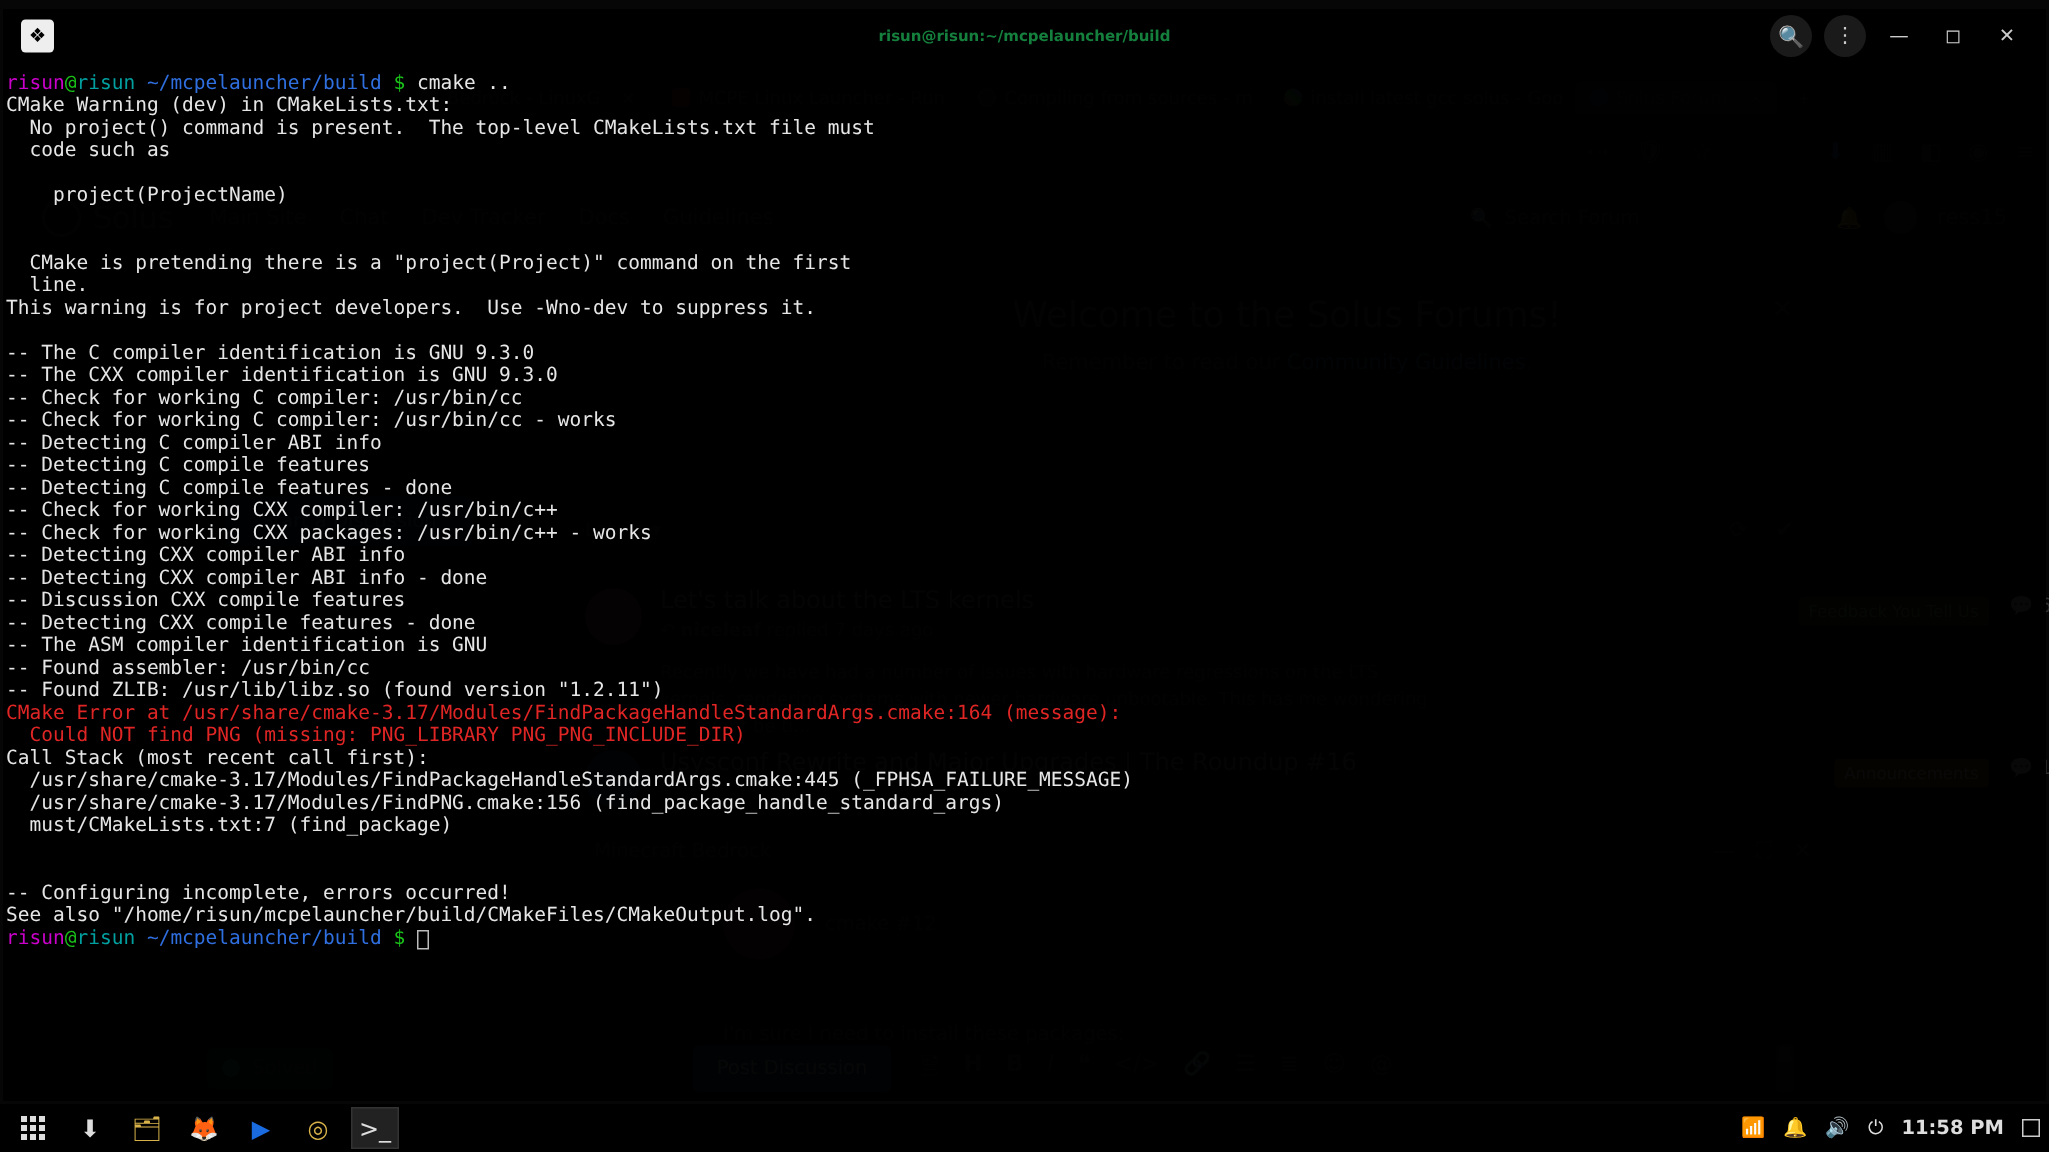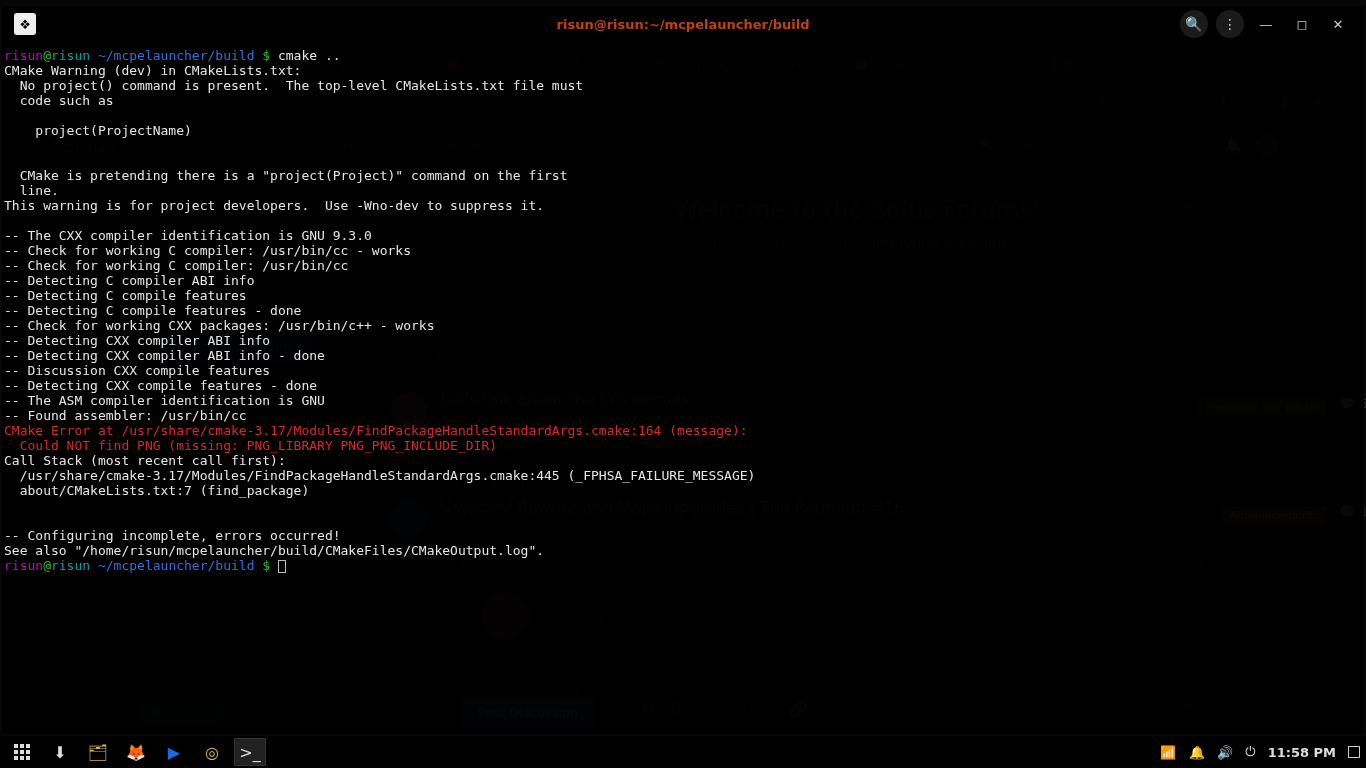--- a/index.html
+++ b/index.html
@@ -56,21 +56,21 @@
   .bg-compose .solved .dot{width:12px;height:12px;border-radius:50%;background:#2a6;}
   .bg-compose .post{background:#1e4a68;color:#ccc;padding:8px 16px;border-radius:4px;}
   .bg-compose .tools{display:flex;gap:16px;font-size:15px;margin-left:10px;}
   .bg-compose .scroll{margin-left:auto;width:12px;height:32px;background:#222;border-radius:2px;position:relative;}
   .bg-compose .scroll::before{content:"";position:absolute;top:2px;left:2px;right:2px;height:10px;background:#555;border-radius:2px;}
 
   
   .terminal-window { position:absolute; top:6px; left:2px; right:2px; bottom:34px; background:rgba(0,0,0,0.94); }
   .term-titlebar { height:36px; display:flex; align-items:center; padding:0 12px; color:#ddd; background:#000;}
   .term-titlebar .badge{width:22px;height:22px;background:#eee;border-radius:3px;display:flex;align-items:center;justify-content:center;color:#000;font-size:13px;}
-  .term-titlebar .title{position:absolute;left:50%;transform:translateX(-50%);font-size:13px;font-weight:600;color:#c2410c;}
+  .term-titlebar .title{position:absolute;left:50%;transform:translateX(-50%);font-size:10px;font-weight:600;color:#15803d;}
   .term-titlebar .winbtns{margin-left:auto;display:flex;gap:8px;align-items:center;}
   .term-titlebar .iconbtn{width:28px;height:28px;border-radius:50%;background:#1a1a1a;display:flex;align-items:center;justify-content:center;font-size:14px;color:#ccc;}
   .term-titlebar .flatbtn{width:28px;height:28px;display:flex;align-items:center;justify-content:center;font-size:13px;color:#ccc;}
 
   .term-body { position:absolute; top:42px; left:2px; right:2px; bottom:0; font-family:"DejaVu Sans Mono","Liberation Mono",monospace; font-size:13px; line-height:15px; white-space:pre; color:#e6e6e6; }
   .c-green{color:#19c119;} .c-user{color:#cc00cc;} .c-host{color:#00a0a0;} .c-path{color:#2f6fe0;} .c-err{color:#e02525;}
   .cursor{display:inline-block;width:8px;height:13px;border:1px solid #bbb;vertical-align:text-bottom;}
 
   
   .panel { position:absolute; left:0; right:0; bottom:0; height:32px; background:#000; display:flex; align-items:center; padding:0 6px; color:#ddd; font-size:13px;}
@@ -242,38 +242,42 @@
 </span><span>  No project() command is present.  The top-level CMakeLists.txt file must
 </span><span>  code such as
 </span><span>
 </span><span>    project(ProjectName)
 </span><span>
 </span><span>
 </span><span>  CMake is pretending there is a "project(Project)" command on the first
 </span><span>  line.
 </span><span>This warning is for project developers.  Use -Wno-dev to suppress it.
 </span><span>
+</span><span>-- The C compiler identification is GNU 9.3.0
 </span><span>-- The CXX compiler identification is GNU 9.3.0
+</span><span>-- Check for working C compiler: /usr/bin/cc
 </span><span>-- Check for working C compiler: /usr/bin/cc - works
-</span><span>-- Check for working C compiler: /usr/bin/cc
 </span><span>-- Detecting C compiler ABI info
 </span><span>-- Detecting C compile features
 </span><span>-- Detecting C compile features - done
+</span><span>-- Check for working CXX compiler: /usr/bin/c++
 </span><span>-- Check for working CXX packages: /usr/bin/c++ - works
 </span><span>-- Detecting CXX compiler ABI info
 </span><span>-- Detecting CXX compiler ABI info - done
 </span><span>-- Discussion CXX compile features
 </span><span>-- Detecting CXX compile features - done
 </span><span>-- The ASM compiler identification is GNU
 </span><span>-- Found assembler: /usr/bin/cc
+</span><span>-- Found ZLIB: /usr/lib/libz.so (found version "1.2.11")
 </span><span class="c-err">CMake Error at /usr/share/cmake-3.17/Modules/FindPackageHandleStandardArgs.cmake:164 (message):
 </span><span class="c-err">  Could NOT find PNG (missing: PNG_LIBRARY PNG_PNG_INCLUDE_DIR)
 </span><span>Call Stack (most recent call first):
 </span><span>  /usr/share/cmake-3.17/Modules/FindPackageHandleStandardArgs.cmake:445 (_FPHSA_FAILURE_MESSAGE)
-</span><span>  about/CMakeLists.txt:7 (find_package)
+</span><span>  /usr/share/cmake-3.17/Modules/FindPNG.cmake:156 (find_package_handle_standard_args)
+</span><span>  must/CMakeLists.txt:7 (find_package)
 </span><span>
 </span><span>
 </span><span>-- Configuring incomplete, errors occurred!
 </span><span>See also "/home/risun/mcpelauncher/build/CMakeFiles/CMakeOutput.log".
 </span></span><span class="c-user">risun</span><span class="c-green">@</span><span class="c-host">risun</span><span class="c-path"> ~/mcpelauncher/build </span><span class="c-green">$ </span><span class="cursor"></span></div>
 </div>
 
 <div class="panel">
   <div class="launcher">
     <span class="pbtn">

